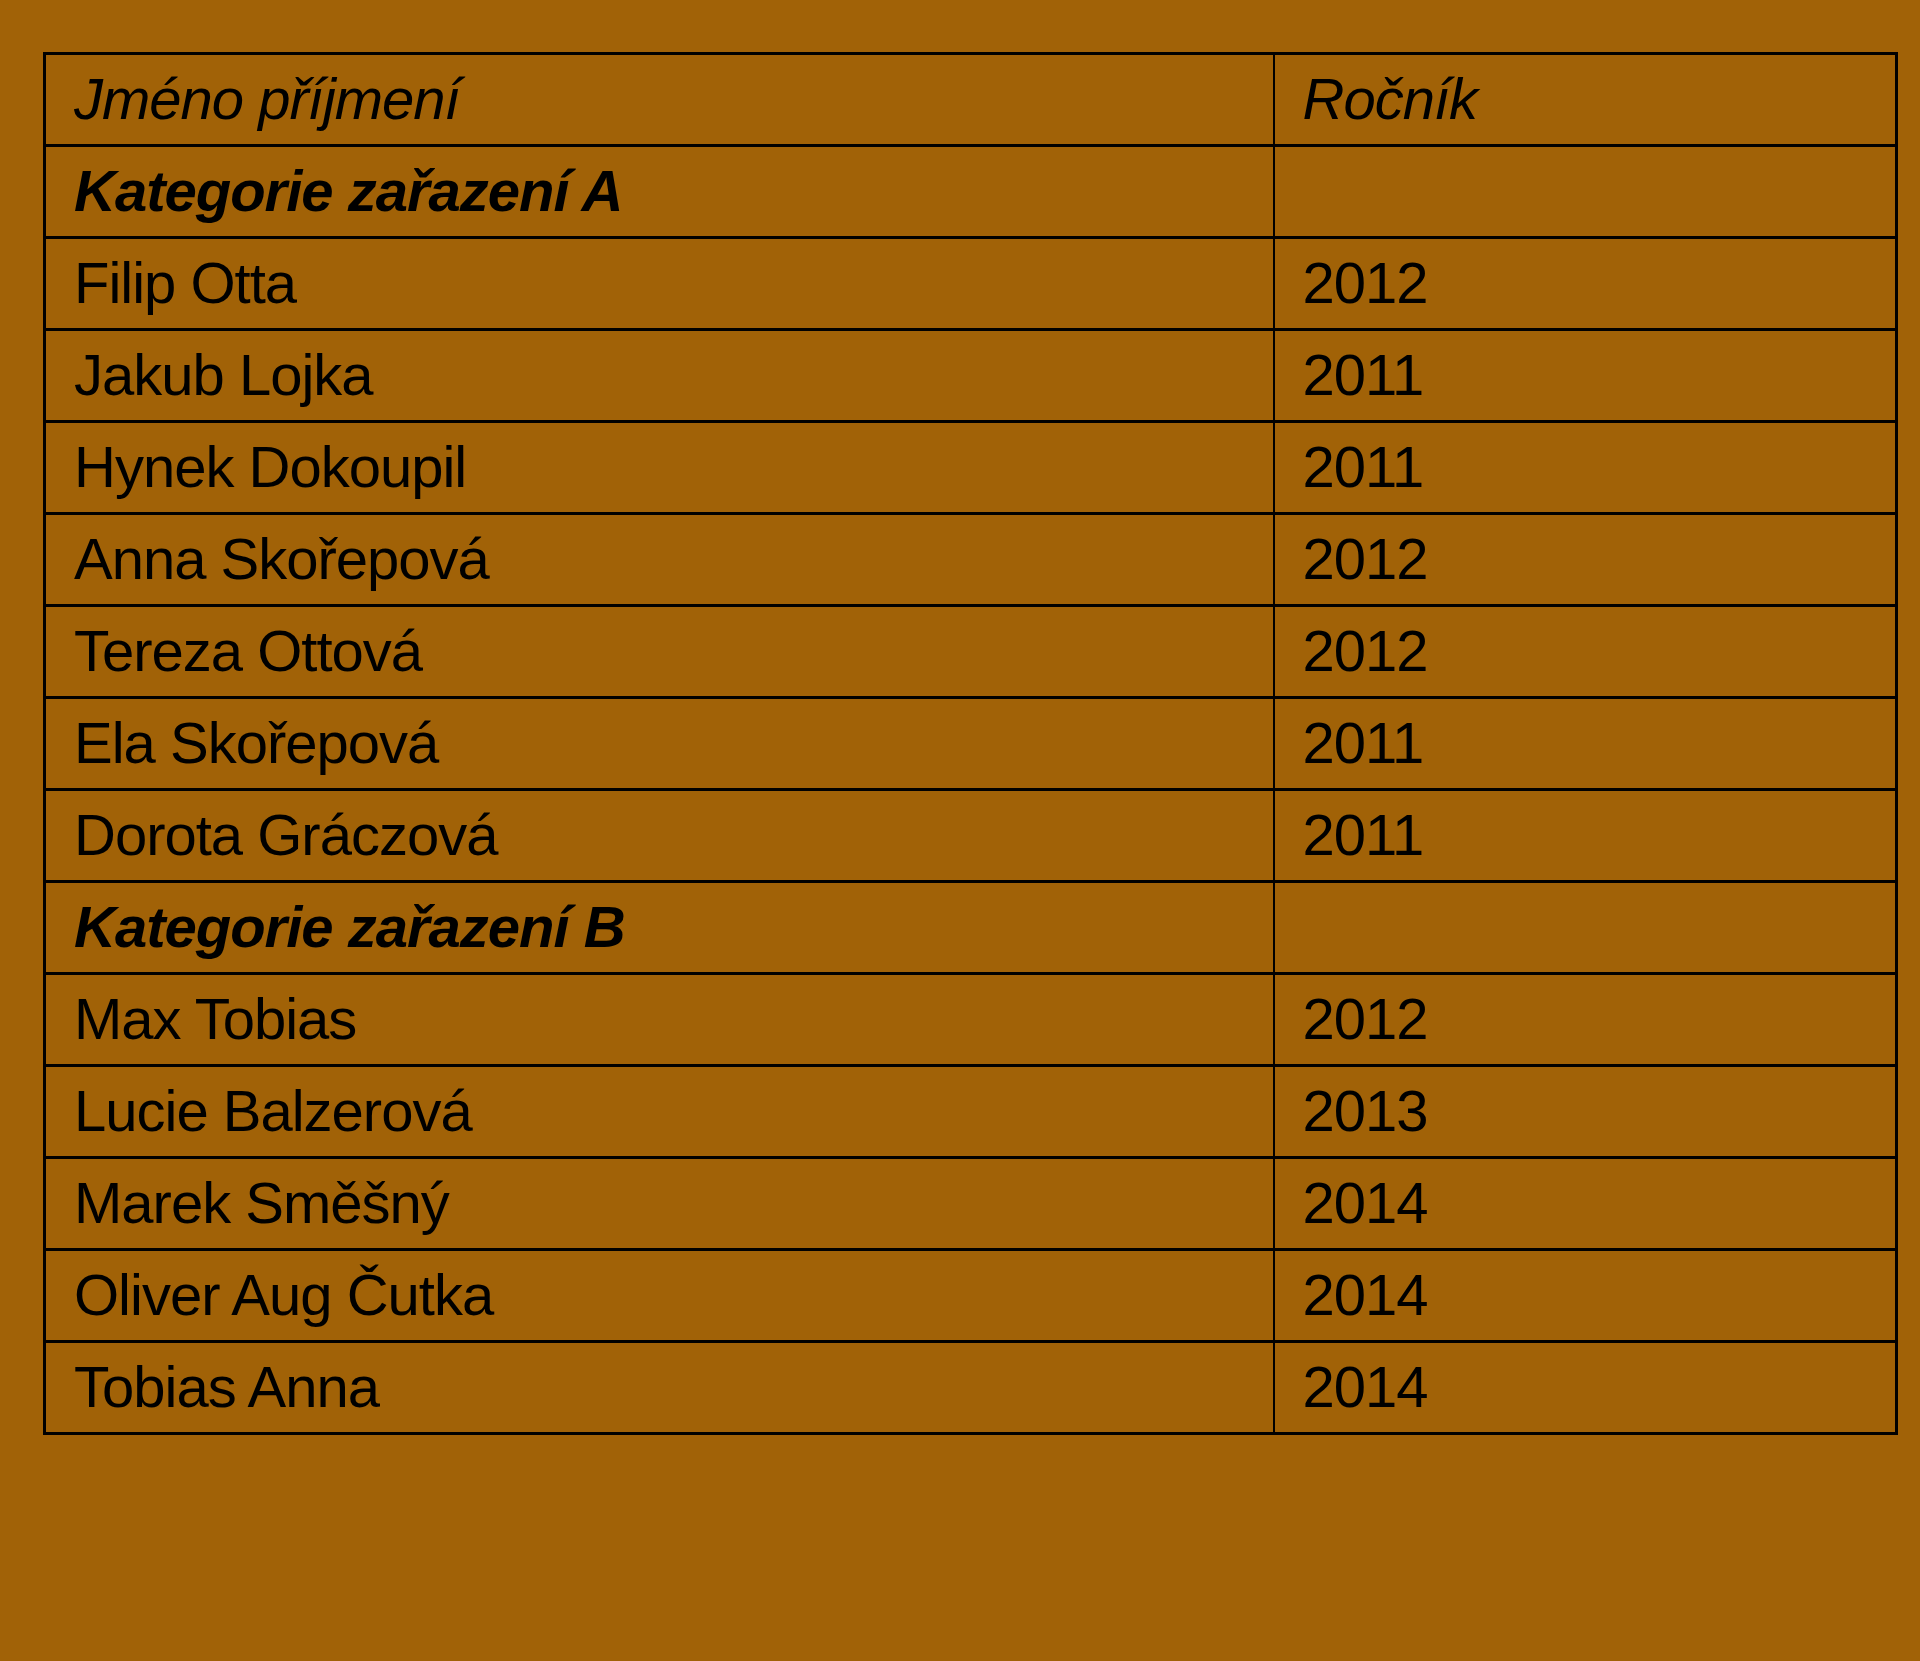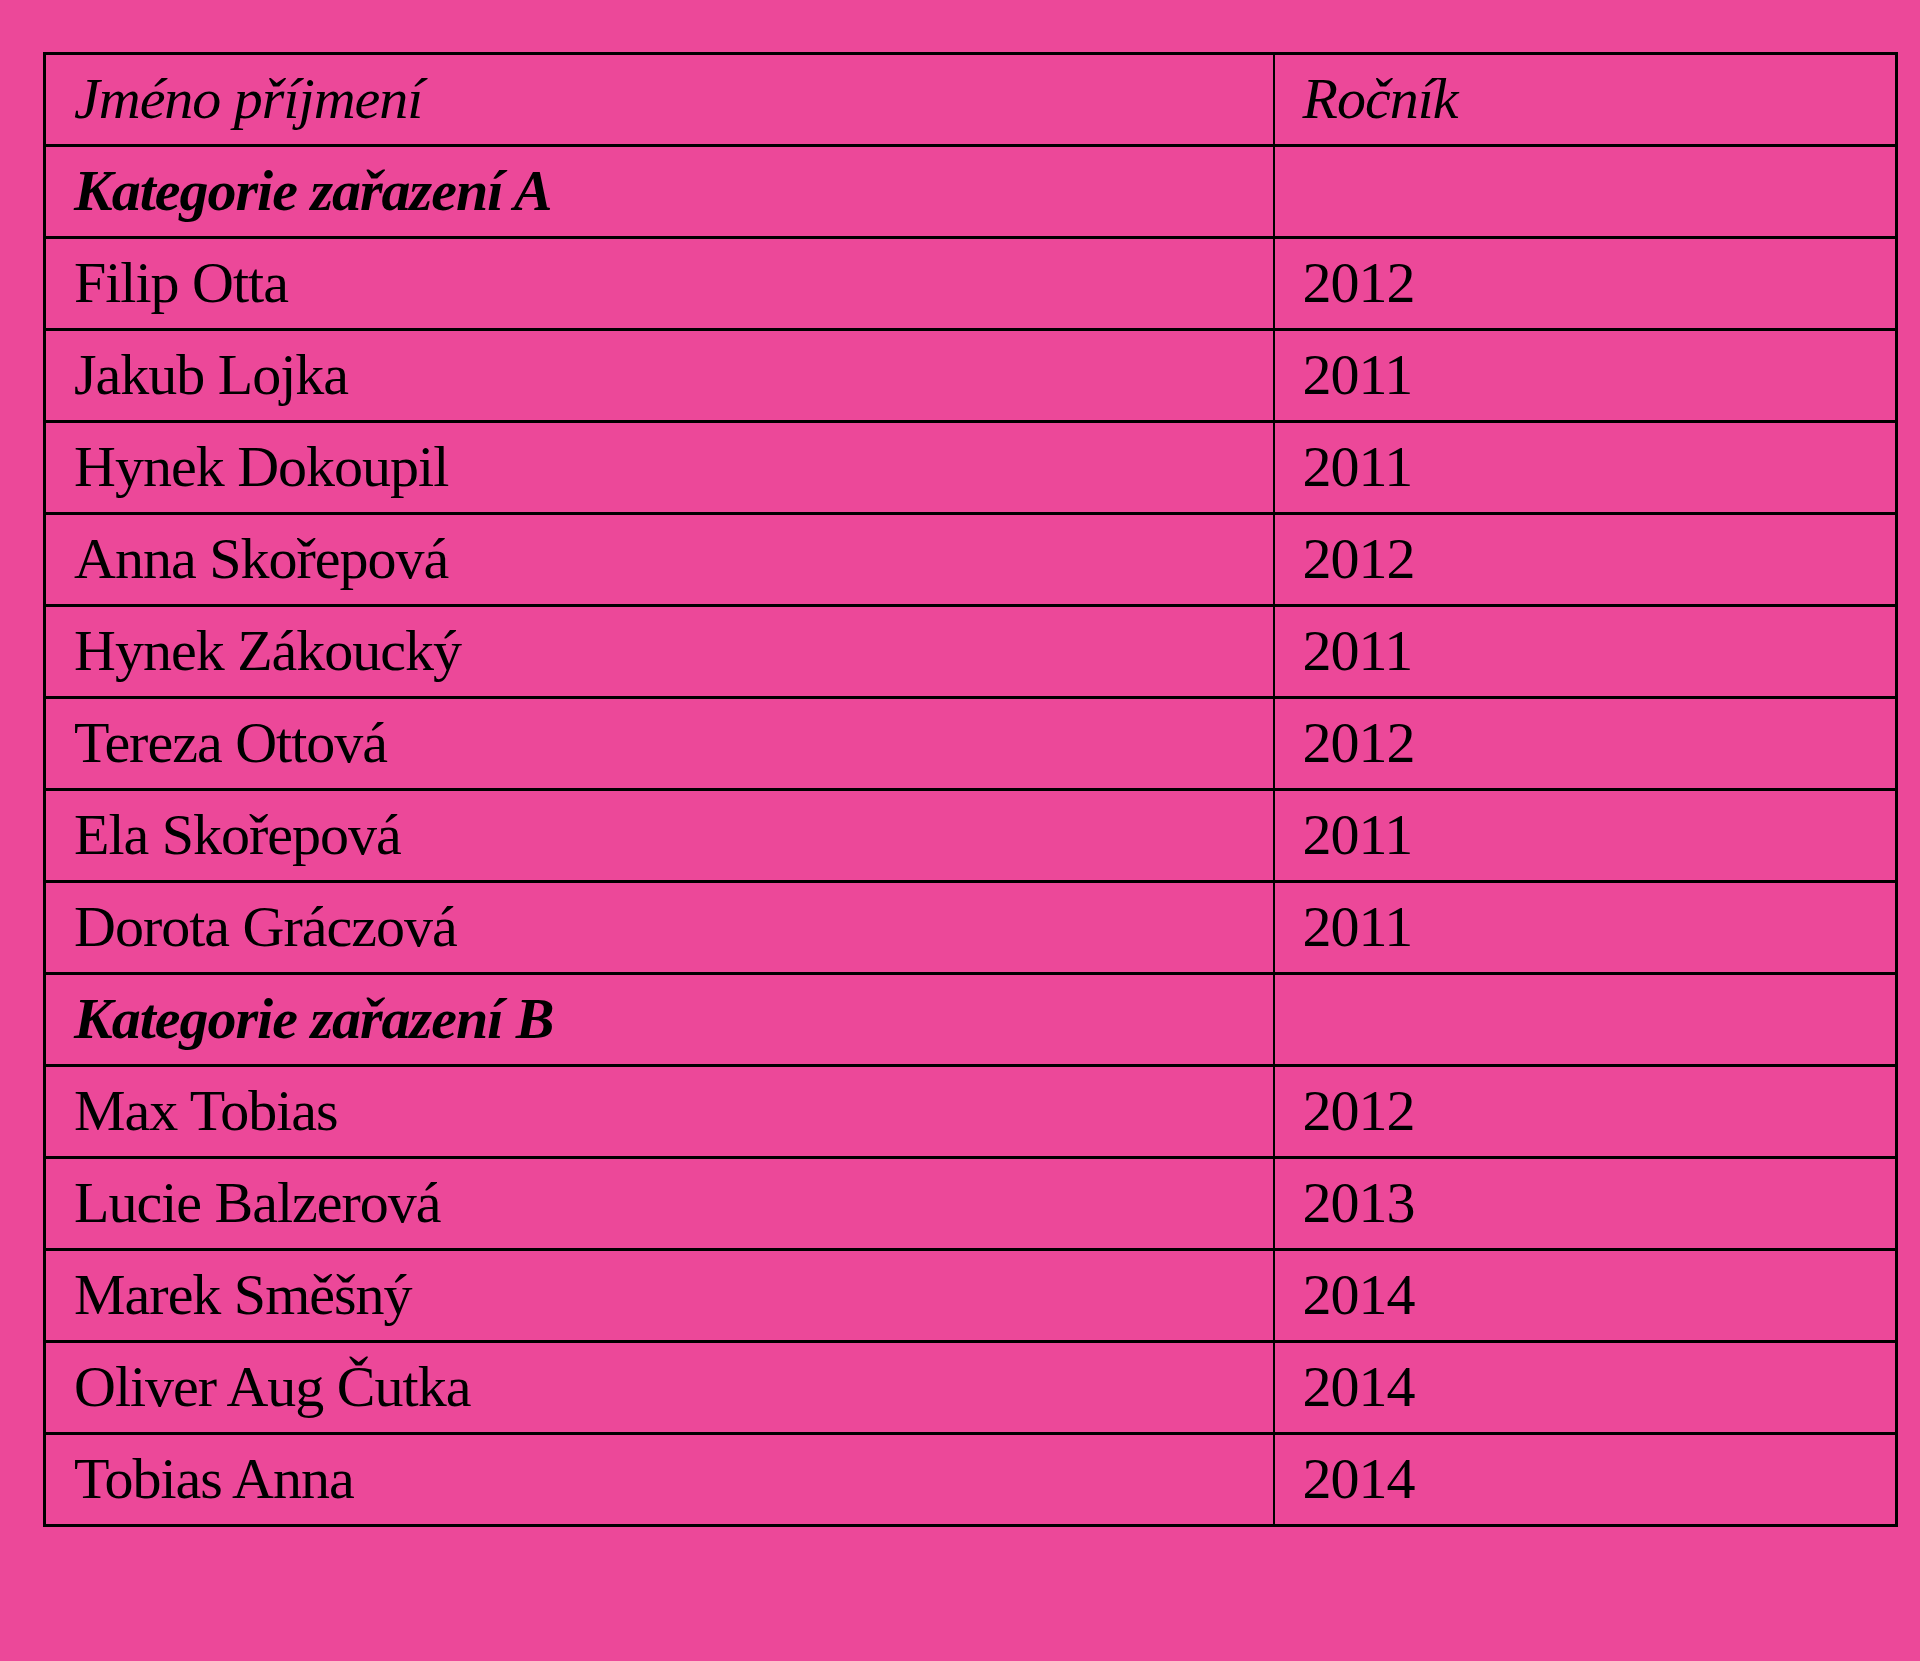--- a/index.html
+++ b/index.html
@@ -4,22 +4,22 @@
 <style>
   html, body {
     margin: 0;
     padding: 0;
     background: #ffffff;
   }
   .sheet {
     position: relative;
     width: 1920px;
     height: 1661px;
-    background: #ec4899;
-    font-family: Liberation Serif, serif;
+    background: #a16207;
+    font-family: Liberation Sans, sans-serif;
     color: #000000;
   }
   table.roster {
     position: absolute;
     left: 43px;
     top: 52px;
     width: 1852px;
     border-collapse: collapse;
     table-layout: fixed;
     border: 3px solid #000000;
@@ -83,24 +83,20 @@
       </tr>
       <tr>
         <td class="name">Hynek Dokoupil</td>
         <td class="year">2011</td>
       </tr>
       <tr>
         <td class="name">Anna Skořepová</td>
         <td class="year">2012</td>
       </tr>
       <tr>
-        <td class="name">Hynek Zákoucký</td>
-        <td class="year">2011</td>
-      </tr>
-      <tr>
         <td class="name">Tereza Ottová</td>
         <td class="year">2012</td>
       </tr>
       <tr>
         <td class="name">Ela Skořepová</td>
         <td class="year">2011</td>
       </tr>
       <tr>
         <td class="name">Dorota Gráczová</td>
         <td class="year">2011</td>

